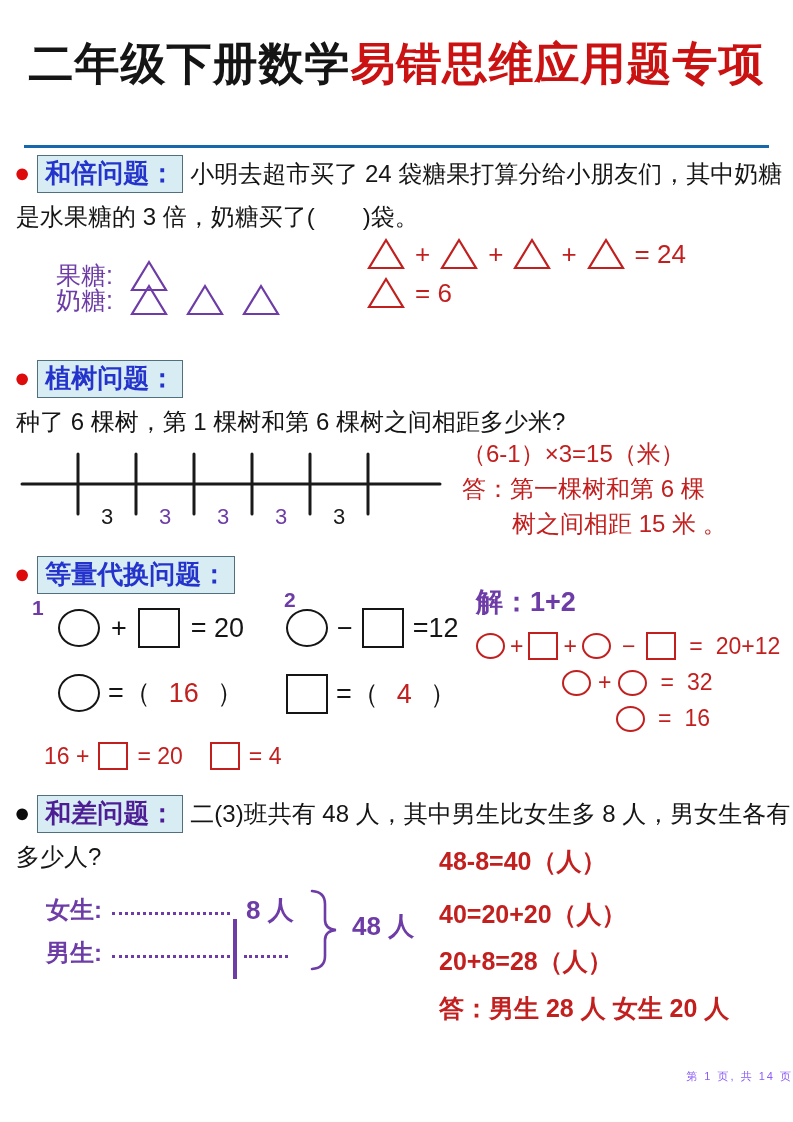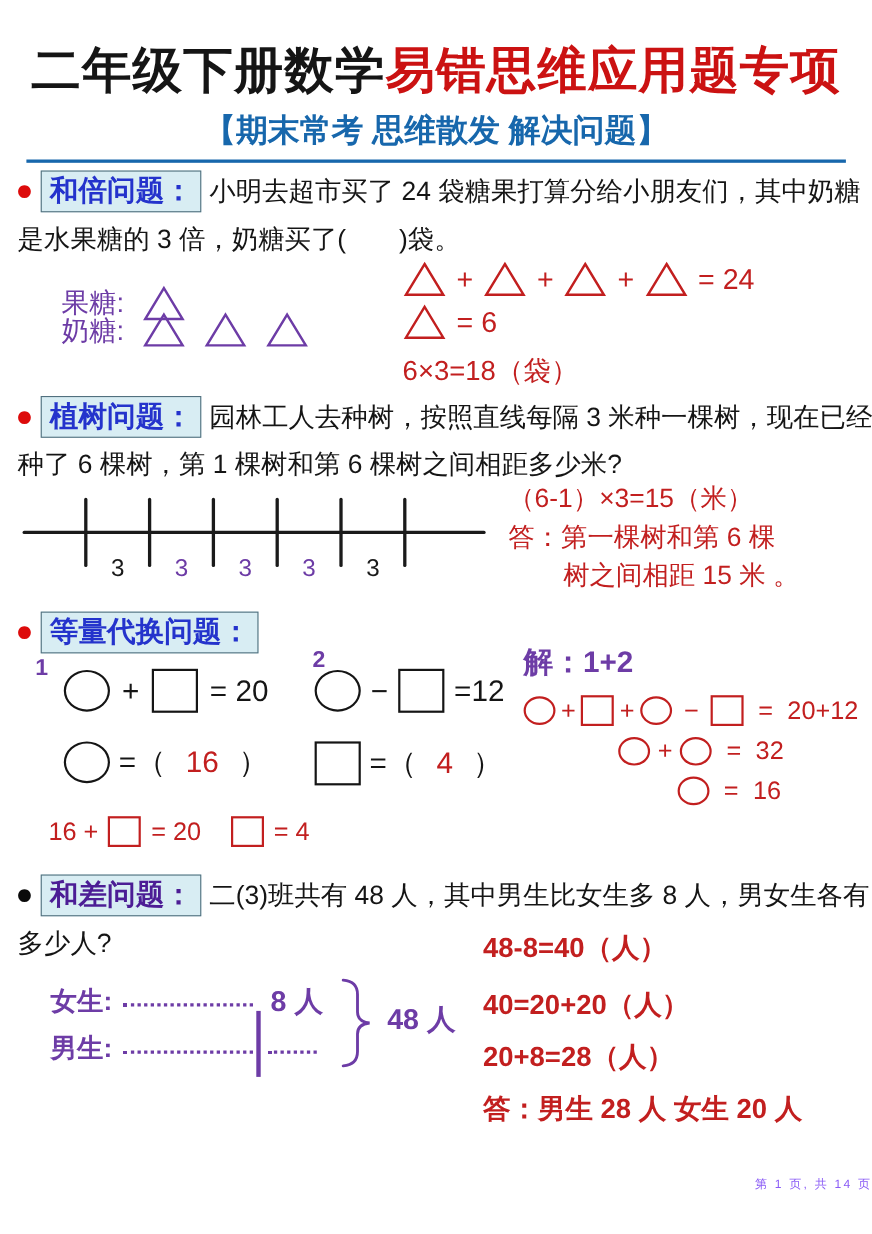--- a/index.html
+++ b/index.html
@@ -95,21 +95,20 @@
           font-size:11px;color:#8b5cf6;letter-spacing:2px;}
 </style>
 </head>
 <body>
 
 <div class="page">
 
   <div class="title">
     <span>二年级下册数学</span><span class="t-red">易错思维应用题专项</span>
   </div>
-  <div class="subtitle">【期末常考 思维散发 解决问题】</div>
   <div class="divider"></div>
 
   <section class="sec" id="sec1">
     <div class="sec-header">
       <span class="bullet red">●</span>
       <span class="tag blue">和倍问题：</span>
       <span class="btext">小明去超市买了 24 袋糖果打算分给小朋友们，其中奶糖</span>
     </div>
     <div class="btext line2 nowrap">是水果糖的 3 倍，奶糖买了(　　)袋。</div>
 
@@ -150,29 +149,27 @@
             <polygon points="20,3 37,31 3,31"></polygon>
           </svg>
         <span>= 24</span>
       </div>
       <div class="eqrow" style="margin-top:5px;">
         <svg class="tri" viewBox="0 0 40 34">
             <polygon points="20,3 37,31 3,31"></polygon>
           </svg>
         <span>= 6</span>
       </div>
-      <div class="s1-calc">6×3=18（袋）</div>
     </div>
   </section>
 
   <section class="sec" id="sec2">
     <div class="sec-header">
       <span class="bullet red">●</span>
       <span class="tag blue">植树问题：</span>
-      <span class="btext">园林工人去种树，按照直线每隔 3 米种一棵树，现在已经</span>
     </div>
     <div class="btext line2 nowrap">种了 6 棵树，第 1 棵树和第 6 棵树之间相距多少米?</div>
 
     <svg class="numberline" width="430" height="88" viewBox="0 0 430 88">
       <line x1="6" y1="40" x2="424" y2="40"></line>
       <line x1="62" y1="10" x2="62" y2="70"></line>
       <line x1="120" y1="10" x2="120" y2="70"></line>
       <line x1="178" y1="10" x2="178" y2="70"></line>
       <line x1="236" y1="10" x2="236" y2="70"></line>
       <line x1="294" y1="10" x2="294" y2="70"></line>

